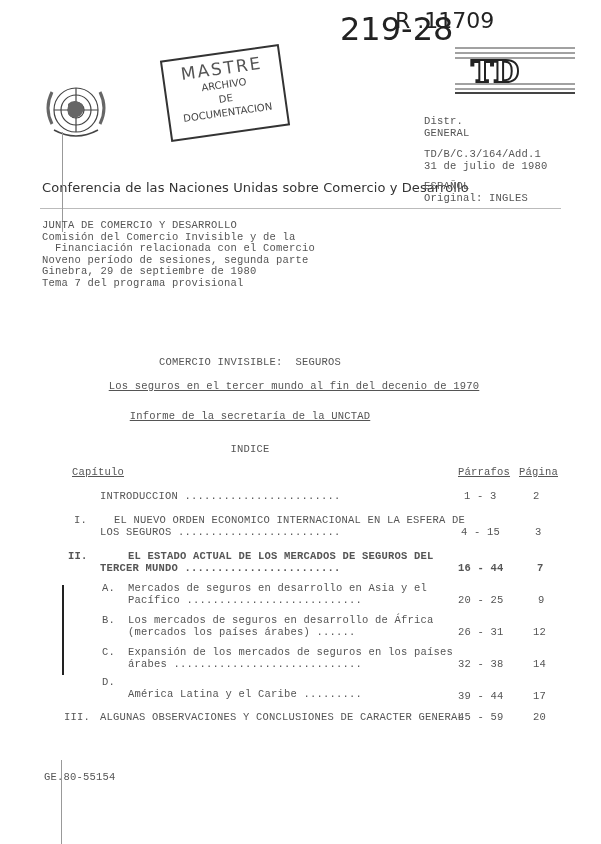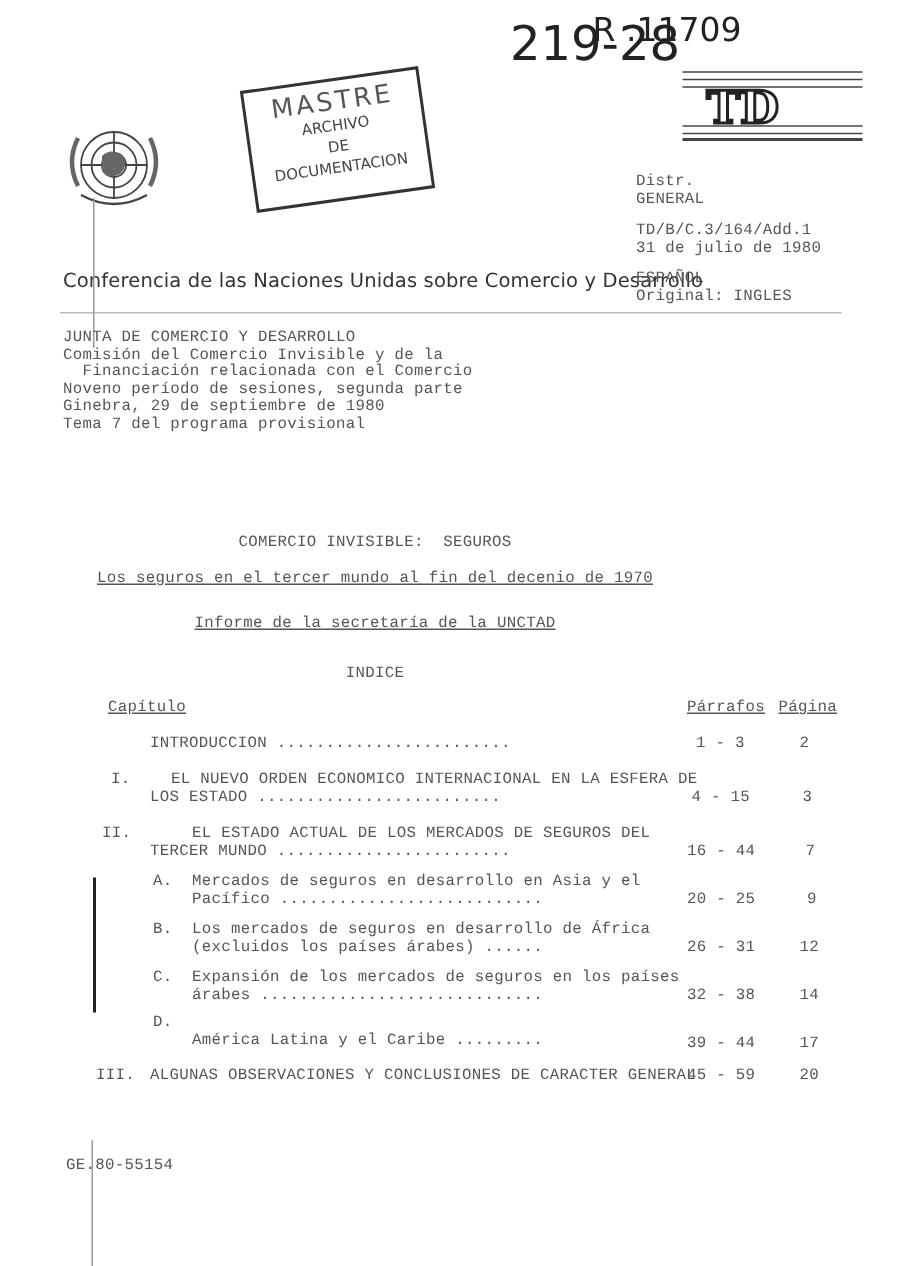--- a/index.html
+++ b/index.html
@@ -86,62 +86,62 @@
 <div class="abs mono" style="left:42px; top:220px; line-height:11.5px;">
   <div>JUNTA DE COMERCIO Y DESARROLLO</div>
   <div>Comisión del Comercio Invisible y de la</div>
   <div style="white-space:pre;">  Financiación relacionada con el Comercio</div>
   <div>Noveno período de sesiones, segunda parte</div>
   <div>Ginebra, 29 de septiembre de 1980</div>
   <div>Tema 7 del programa provisional</div>
 </div>
 
 <div class="center mono" style="top:356px; white-space:pre;">COMERCIO INVISIBLE:  SEGUROS</div>
-<div class="center mono u" style="top:380px;">Los seguros en el tercer mundo al fin del decenio de 1970</div>
+<div class="center mono u" style="top:380px;margin-left:44px;">Los seguros en el tercer mundo al fin del decenio de 1970</div>
 <div class="center mono u" style="top:410px;">Informe de la secretaría de la UNCTAD</div>
 <div class="center mono" style="top:443px;">INDICE</div>
 
 <div class="abs mono u" style="left:42px; top:466px;margin-left:30px;">Capítulo</div>
 <div class="abs mono u" style="left:458px; top:466px;">Párrafos</div>
 <div class="abs mono u" style="left:519px; top:466px;">Página</div>
 
 <div class="abs mono" style="left:0; top:490px; width:601px; height:12px;">
   <span class="abs" style="left:100px;">INTRODUCCION ........................</span>
   <span class="abs" style="left:464px;">1 - 3</span>
   <span class="abs" style="left:533px;">2</span>
 </div>
 
 <div class="abs mono" style="left:0; top:514px; width:601px; height:24px;">
   <span class="abs" style="left:74px;">I.</span>
   <span class="abs" style="left:114px; top:0;">EL NUEVO ORDEN ECONOMICO INTERNACIONAL EN LA ESFERA DE</span>
-  <span class="abs" style="left:100px; top:12px;">LOS ESTADO .........................</span>
+  <span class="abs" style="left:100px; top:12px;">LOS SEGUROS .........................</span>
   <span class="abs" style="left:461px; top:12px;">4 - 15</span>
   <span class="abs" style="left:535px; top:12px;">3</span>
 </div>
 
-<div class="abs mono" style="left:0; top:550px; width:522px; height:24px;">
+<div class="abs mono" style="left:0; top:550px; width:522px; height:24px;font-weight:bold;">
   <span class="abs" style="left:68px;">II.</span>
   <span class="abs" style="left:100px; top:0;padding-left:28px;">EL ESTADO ACTUAL DE LOS MERCADOS DE SEGUROS DEL</span>
   <span class="abs" style="left:100px; top:12px;">TERCER MUNDO ........................</span>
   <span class="abs" style="left:458px; top:12px;">16 - 44</span>
   <span class="abs" style="left:537px; top:12px;">7</span>
 </div>
 
 <div class="abs mono" style="left:0; top:582px; width:601px; height:24px;">
   <span class="abs" style="left:102px;">A.</span>
   <span class="abs" style="left:128px; top:0;">Mercados de seguros en desarrollo en Asia y el</span>
   <span class="abs" style="left:128px; top:12px;">Pacífico ...........................</span>
   <span class="abs" style="left:458px; top:12px;">20 - 25</span>
   <span class="abs" style="left:538px; top:12px;">9</span>
 </div>
 
 <div class="abs mono" style="left:0; top:614px; width:601px; height:24px;">
   <span class="abs" style="left:102px;">B.</span>
   <span class="abs" style="left:128px; top:0;">Los mercados de seguros en desarrollo de África</span>
-  <span class="abs" style="left:128px; top:12px;">(excluidos los países árabes) ......</span>
+  <span class="abs" style="left:128px; top:12px;">(mercados los países árabes) ......</span>
   <span class="abs" style="left:458px; top:12px;">26 - 31</span>
   <span class="abs" style="left:533px; top:12px;">12</span>
 </div>
 
 <div class="abs mono" style="left:0; top:646px; width:601px; height:24px;">
   <span class="abs" style="left:102px;">C.</span>
   <span class="abs" style="left:128px; top:12px;">árabes .............................</span>
   <span class="abs" style="left:128px; top:0;">Expansión de los mercados de seguros en los países</span>
   <span class="abs" style="left:458px; top:12px;">32 - 38</span>
   <span class="abs" style="left:533px; top:12px;">14</span>

